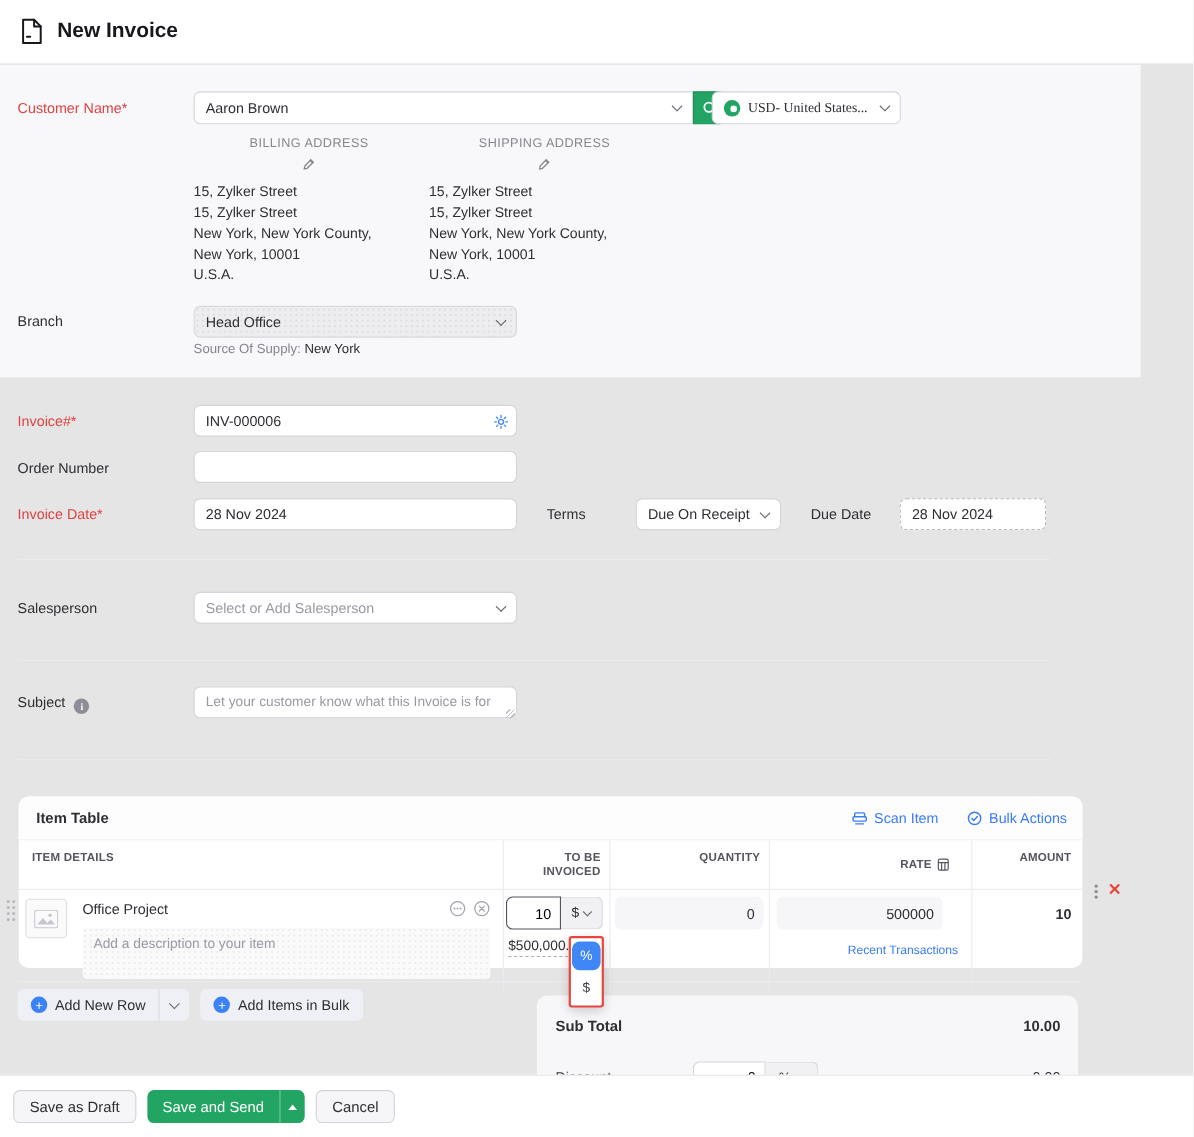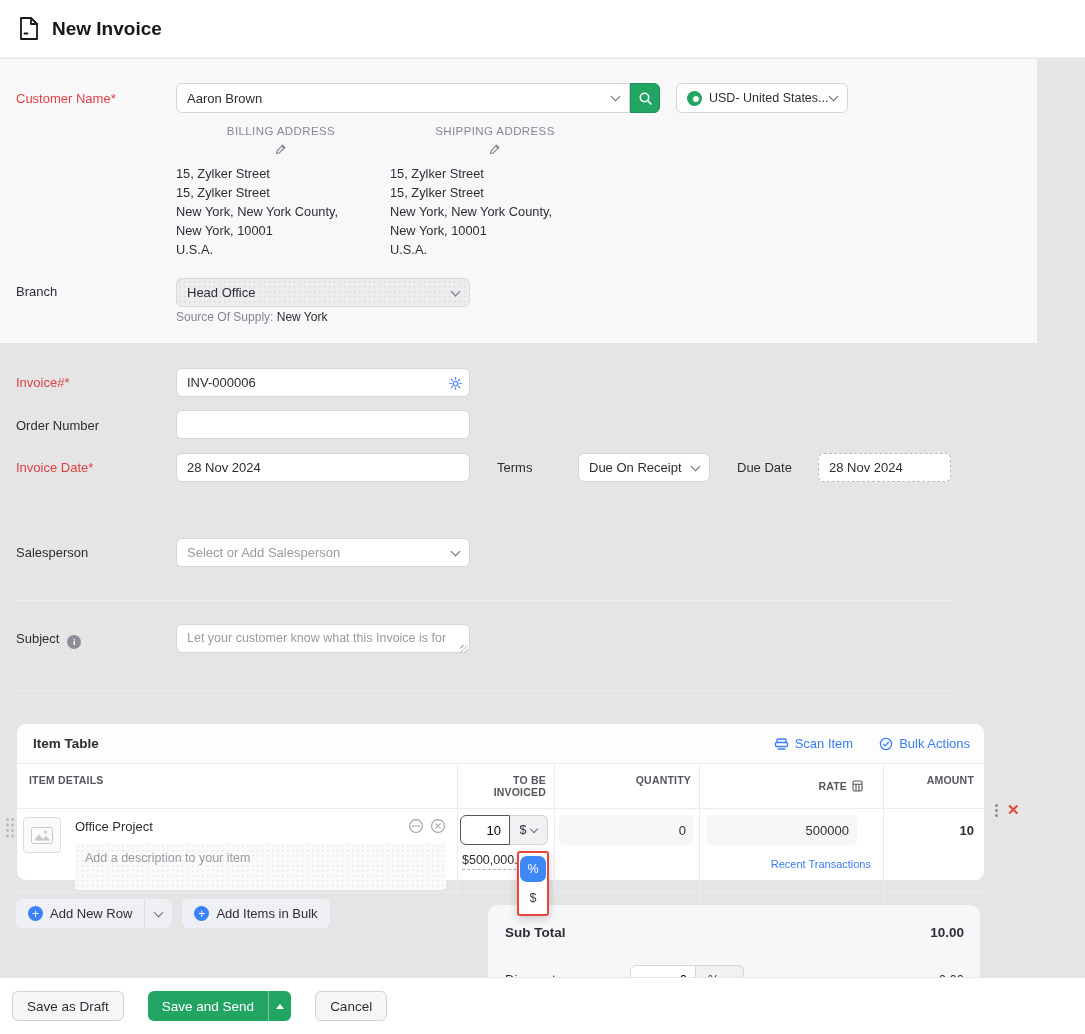--- a/index.html
+++ b/index.html
@@ -20,21 +20,21 @@
   .selectbox { background:#fff; border:1px solid #d5d5db; border-radius:6px; height:30px;
                display:flex; align-items:center; padding:0 10px; cursor:pointer; }
   .selectbox .chev { margin-left:auto; }
   .chev { width:7px; height:7px; border-right:1.5px solid #6b6b76; border-bottom:1.5px solid #6b6b76;
           transform:rotate(45deg); margin-top:-3px; flex:none; }
 
   .cust-select { position:absolute; left:176px; top:24px; width:454px; border-radius:6px 0 0 6px; }
   .cust-search { position:absolute; left:630px; top:24px; width:30px; height:30px; background:#22a463;
                  border:1px solid #1d9158; border-radius:0 6px 6px 0; display:flex; align-items:center;
                  justify-content:center; cursor:pointer; }
-  .currency-select { position:absolute; left:676px; top:24px; width:172px; font-size:12.5px; }
+  .currency-select { position:absolute; left:647px; top:24px; width:172px; font-size:12.5px;font-family:Liberation Serif, serif; }
   .currency-select .coin { width:15px; height:15px; border-radius:50%; background:#22a463; flex:none;
                            margin-right:7px; position:relative; }
   .currency-select .coin::after { content:""; position:absolute; left:4.5px; top:4.5px; width:6px; height:6px;
                            background:#fff; border-radius:50%; border:1px solid #22a463; }
   .currency-select .cur-text { overflow:hidden; white-space:nowrap; }
 
   .addr { position:absolute; top:66px; width:210px; }
   .addr.billing { left:176px; } .addr.shipping { left:390px; }
   .addr-head { font-size:11.5px; color:#87878f; letter-spacing:.4px; display:flex; align-items:center; gap:6px;flex-direction:column; }
   .addr-lines { margin-top:9px; font-size:12.8px; color:#2e2e33; line-height:19px; }
@@ -160,21 +160,21 @@
   .disc-input { width:66px; height:29px; border:1px solid #d5d5da; border-radius:6px 0 0 6px; background:#fff;
                 text-align:right; padding:0 8px; font-size:13px; outline:none;
                 font-family:"Liberation Sans", sans-serif; }
   .disc-unit { width:48px; height:29px; background:#f1f1f4; border:1px solid #d5d5da; border-left:none;
                border-radius:0 6px 6px 0; display:flex; align-items:center; justify-content:center; gap:6px;
                font-size:12.5px; cursor:pointer; }
   .disc-unit .chev { width:6px; height:6px; margin-top:-2px; }
 
   
   .footer { position:absolute; left:0; right:0; bottom:0; height:57px; background:#fff;
-            border-top:1px solid #e7e7ea; display:flex; align-items:center; padding-left:12px; gap:24px; z-index:20; }
+            border-top:1px solid #e7e7ea; display:flex; align-items:center; padding-left:12px; gap:10px; z-index:20; }
   .btn { height:30px; border-radius:6px; font-size:13.5px; display:flex; align-items:center; padding:0 14px;
          cursor:pointer; font-family:"Liberation Sans", sans-serif; }
   .btn.ghost { background:#f6f6f8; border:1px solid #d2d2d8; color:#2e2e33; }
   .btn-green-split { display:flex; height:30px; border-radius:6px; overflow:hidden; background:#22a463; color:#fff; }
   .btn-green-split .main { display:flex; align-items:center; padding:0 14px; font-size:13.5px; cursor:pointer;text-align:right; }
   .btn-green-split .split { width:23px; display:flex; align-items:center; justify-content:center;
                             border-left:1px solid rgba(255,255,255,.4); cursor:pointer; }
   .tri-up { width:0; height:0; border-left:4px solid transparent; border-right:4px solid transparent;
             border-bottom:5px solid #fff; }
 

